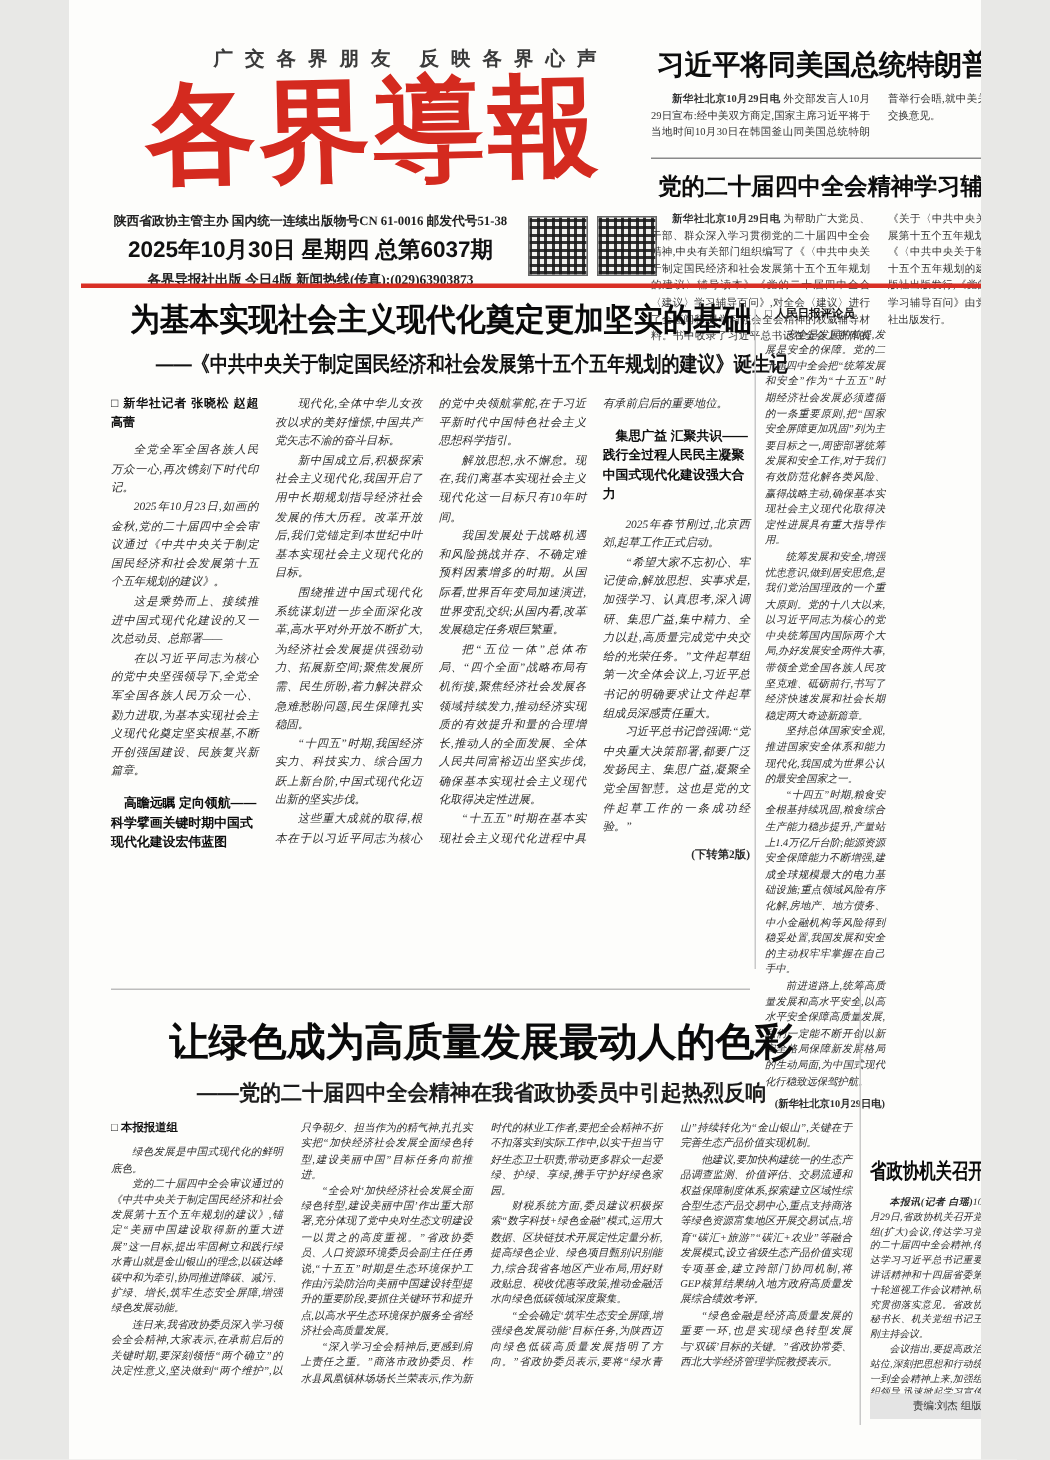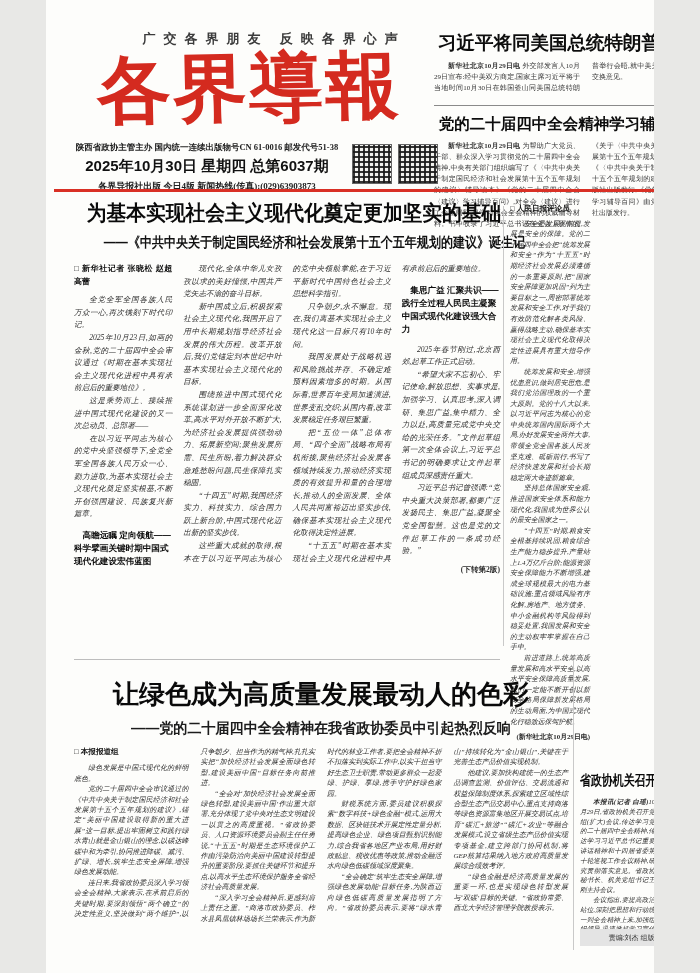--- a/index.html
+++ b/index.html
@@ -159,32 +159,32 @@
 
   <div class="red-rule"></div>
 
   <div class="main-art">
     <div class="main-title">为基本实现社会主义现代化奠定更加坚实的基础</div>
     <div class="main-subtitle">——《中共中央关于制定国民经济和社会发展第十五个五年规划的建议》诞生记</div>
     <div class="main-cols">
       <div class="byline">□  新华社记者  张晓松  赵超  高蕾</div>
       <div>
           <p>全党全军全国各族人民万众一心,再次镌刻下时代印记。</p>
-          <p>2025年10月23日,如画的金秋,党的二十届四中全会审议通过《时期在基本实现社会主义现代化进程中具有承前启后的重要地位》。</p>
+          <p>2025年10月23日,如画的金秋,党的二十届四中全会审议通过《中共中央关于制定国民经济和社会发展第十五个五年规划的建议》。</p>
           <p>这是乘势而上、接续推进中国式现代化建设的又一次总动员、总部署——</p>
           <p>在以习近平同志为核心的党中央坚强领导下,全党全军全国各族人民万众一心、勠力进取,为基本实现社会主义现代化奠定坚实根基,不断开创强国建设、民族复兴新篇章。</p>
         </div>
       <div class="subhead">高瞻远瞩  定向领航——科学擘画关键时期中国式现代化建设宏伟蓝图</div>
       <div>
           <p>现代化,全体中华儿女孜孜以求的美好憧憬,中国共产党矢志不渝的奋斗目标。</p>
           <p>新中国成立后,积极探索社会主义现代化,我国开启了用中长期规划指导经济社会发展的伟大历程。改革开放后,我们党锚定到本世纪中叶基本实现社会主义现代化的目标。</p>
           <p>围绕推进中国式现代化系统谋划进一步全面深化改革,高水平对外开放不断扩大,为经济社会发展提供强劲动力、拓展新空间;聚焦发展所需、民生所盼,着力解决群众急难愁盼问题,民生保障扎实稳固。</p>
           <p>“十四五”时期,我国经济实力、科技实力、综合国力跃上新台阶,中国式现代化迈出新的坚实步伐。</p>
           <p>这些重大成就的取得,根本在于以习近平同志为核心的党中央领航掌舵,在于习近平新时代中国特色社会主义思想科学指引。</p>
-          <p>只争朝夕,永不懈怠。现在,我们离基本实现社会主义现代化这一目标只有10年时间。</p>
+          <p>解放思想,永不懈怠。现在,我们离基本实现社会主义现代化这一目标只有10年时间。</p>
           <p>我国发展处于战略机遇和风险挑战并存、不确定难预料因素增多的时期。从国际看,世界百年变局加速演进,世界变乱交织;从国内看,改革发展稳定任务艰巨繁重。</p>
           <p>把“五位一体”总体布局、“四个全面”战略布局有机衔接,聚焦经济社会发展各领域持续发力,推动经济实现质的有效提升和量的合理增长,推动人的全面发展、全体人民共同富裕迈出坚实步伐,确保基本实现社会主义现代化取得决定性进展。</p>
           <p>“十五五”时期在基本实现社会主义现代化进程中具有承前启后的重要地位。</p>
         </div>
       <div class="subhead">集思广益  汇聚共识——践行全过程人民民主凝聚中国式现代化建设强大合力</div>
       <div>
           <p>2025年春节刚过,北京西郊,起草工作正式启动。</p>
           <p>“希望大家不忘初心、牢记使命,解放思想、实事求是,加强学习、认真思考,深入调研、集思广益,集中精力、全力以赴,高质量完成党中央交给的光荣任务。”文件起草组第一次全体会议上,习近平总书记的明确要求让文件起草组成员深感责任重大。</p>
           <p>习近平总书记曾强调:“党中央重大决策部署,都要广泛发扬民主、集思广益,凝聚全党全国智慧。这也是党的文件起草工作的一条成功经验。”</p>
         </div>

